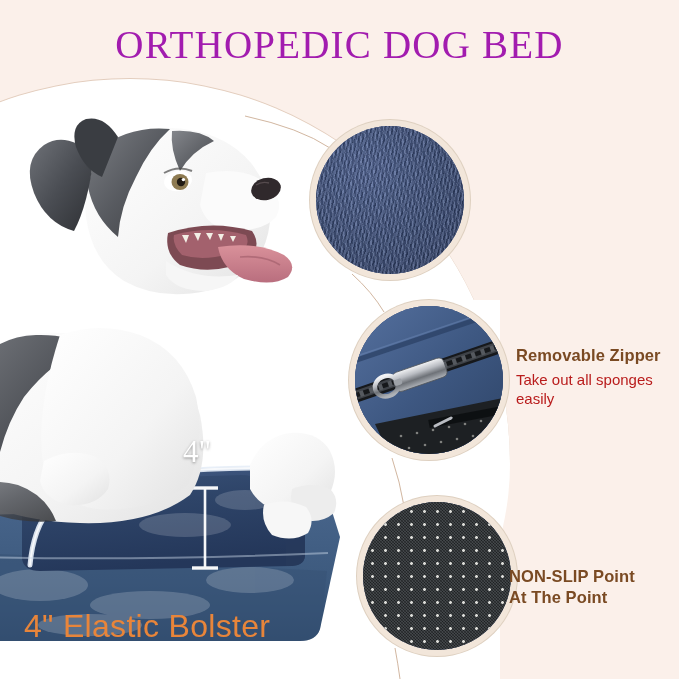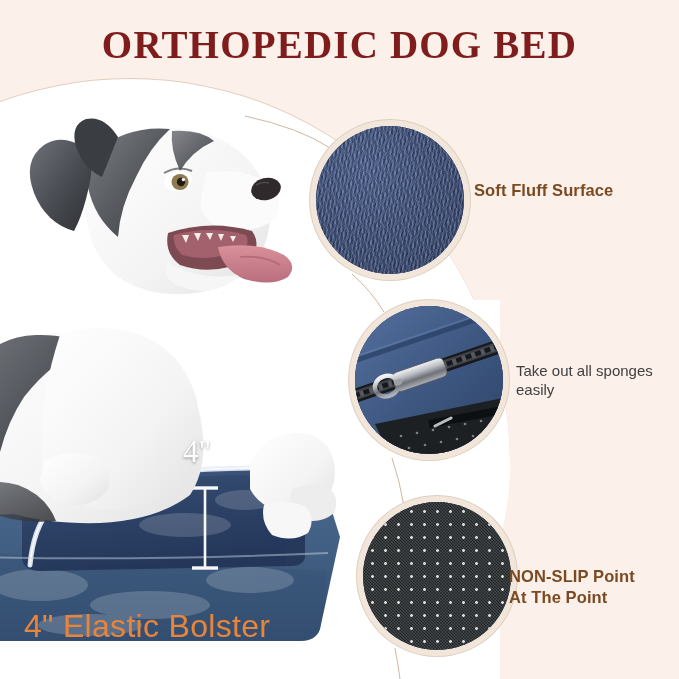--- a/index.html
+++ b/index.html
@@ -19,21 +19,21 @@
   }
   .white-blob2{
     position:absolute;left:-60px;top:300px;width:560px;height:420px;
     background:#ffffff;
   }
 
   
   .title{
     position:absolute;left:0;right:0;top:22px;text-align:center;
     font-family:"Liberation Serif","DejaVu Serif",serif;
-    font-size:39px;letter-spacing:1.2px;color:#7f1d1d;font-weight:700;
+    font-size:39px;letter-spacing:1.2px;color:#a21caf;font-weight:400;
     white-space:nowrap;
   }
 
   
   .scene{position:absolute;left:0;top:85px;width:400px;height:560px;}
 
   svg.art{position:absolute;left:0;top:0;}
 
   
   .circle{
@@ -72,21 +72,21 @@
     background-size:13px 13px, 3px 3px, 3px 3px;
     background-position:3px 3px, 0 0, 0 0;
   }
 
   
   .links{position:absolute;left:0;top:0;width:679px;height:679px;pointer-events:none;}
 
   
   .label{position:absolute;color:#7a4a23;}
   .lab-title{font-size:16.5px;font-weight:700;letter-spacing:.1px;line-height:1.25;}
-  .lab-sub{font-size:15px;font-weight:400;color:#404040;line-height:1.28;margin-top:16px;}
+  .lab-sub{font-size:15px;font-weight:400;color:#b91c1c;line-height:1.28;margin-top:4px;}
 
   .l1{left:474px;top:180px;}
   .l2{left:516px;top:345px;}
   .l3{left:509px;top:566px;}
 
   
   .caption{
     position:absolute;left:24px;top:608px;
     font-size:32px;color:#e8853a;font-weight:400;letter-spacing:.3px;
     white-space:nowrap;
@@ -314,25 +314,23 @@
         <path d="M74 118 L148 104" stroke="#0d0f11" stroke-width="8" opacity="0.9"></path>
         <path d="M80 120 L96 112" stroke="#b9bcc2" stroke-width="3" stroke-linecap="round"></path>
       </svg>
     </div>
   </div>
 
   <div class="circle c3">
     <div class="nonslip"></div>
   </div>
 
-  <div class="label l1">
-    <div class="lab-title">Soft Fluff Surface</div>
-  </div>
 
   <div class="label l2">
+    <div class="lab-title">Removable Zipper</div>
     <div class="lab-sub">Take out all sponges easily</div>
   </div>
 
   <div class="label l3">
     <div class="lab-title">NON-SLIP Point</div>
     <div class="lab-title">At The Point</div>
   </div>
 
   <div class="caption">4" Elastic Bolster</div>
 

